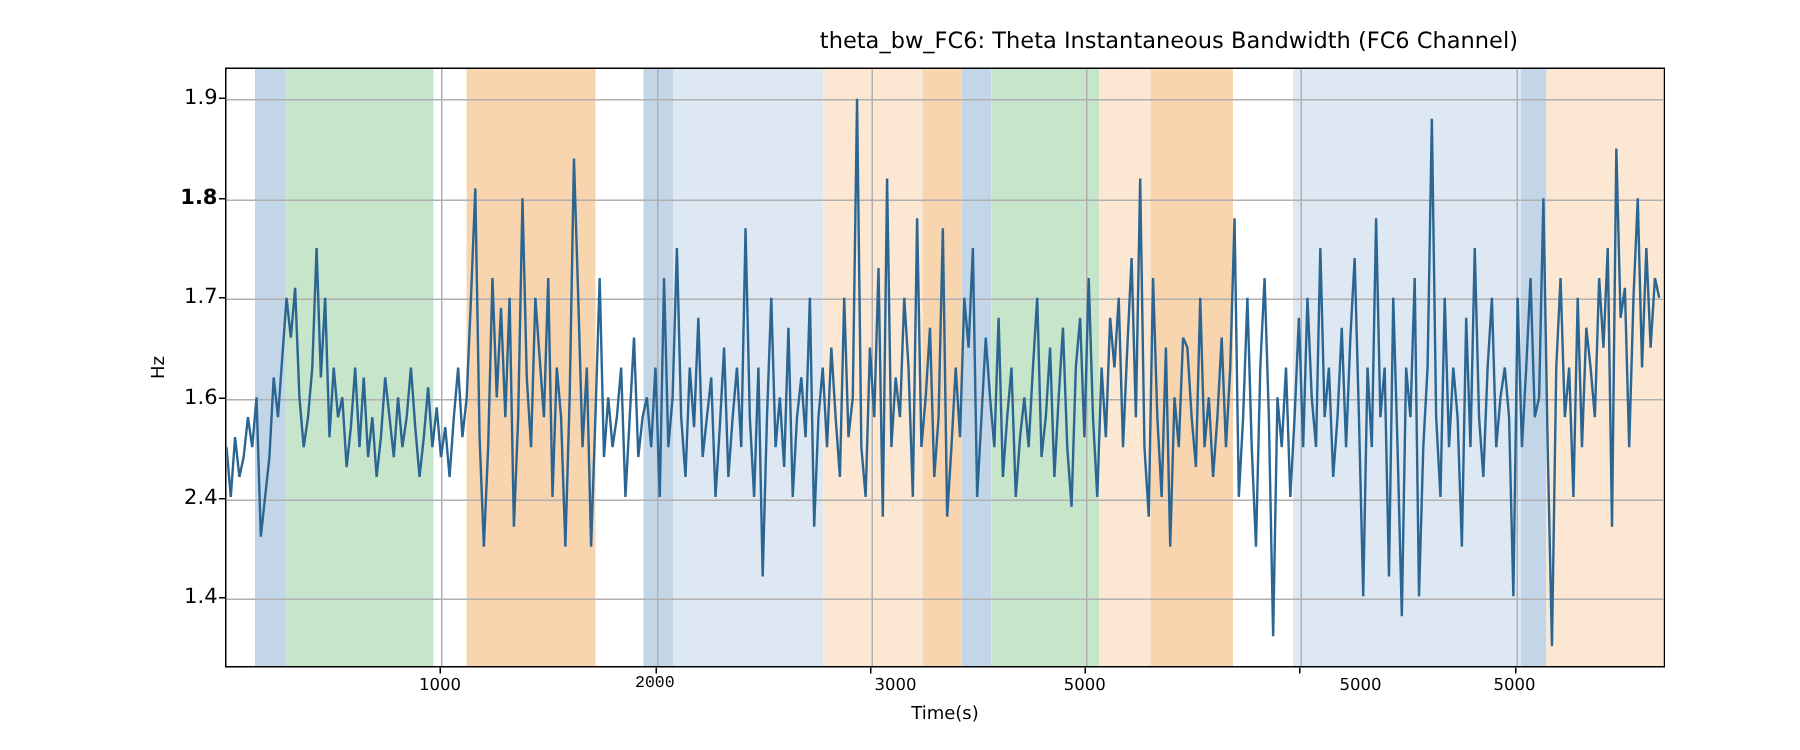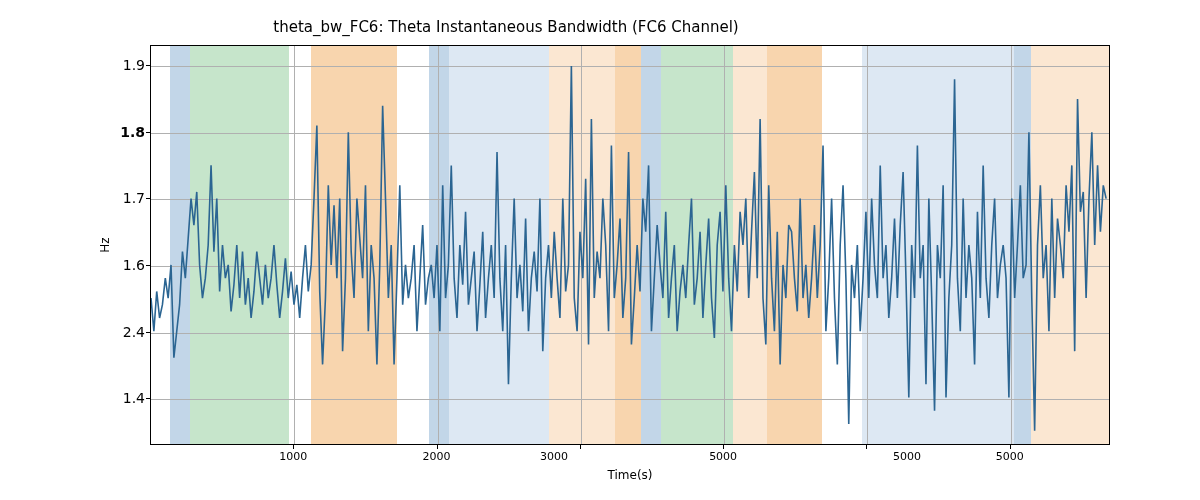--- a/index.html
+++ b/index.html
@@ -14,21 +14,21 @@
   .figure {
     position: relative;
     width: 1200px;
     height: 500px;
   }
   .title {
     position: absolute;
     top: 18px;
     left: 0;
     width: 1012px;
-    text-align: center;
+    text-align: right;
     font-size: 15px;
     color: #000000;
   }
   .axes {
     position: absolute;
     left: 150px;   
     top: 45px;     
     width: 960px;  
     height: 400px; 
     border: 1px solid #000000;
@@ -153,23 +153,23 @@
       <div class="ytick" style="top: 198.333px;">1.7</div>
       <div class="tickmark-y" style="top: 198.333px;"></div>
       <div class="ytick" style="top: 131.667px; font-weight: bold;">1.8</div>
       <div class="tickmark-y" style="top: 131.667px;"></div>
       <div class="ytick" style="top: 65px;">1.9</div>
       <div class="tickmark-y" style="top: 65px;"></div>
     </div>
   <div id="xticks-layer">
       <div class="xtick" style="left: 293.284px;">1000</div>
       <div class="tickmark-x" style="left: 293.284px;"></div>
-      <div class="xtick" style="left: 436.567px;">2000</div>
+      <div class="xtick" style="left: 436.567px; font-family: Liberation Mono, monospace;">2000</div>
       <div class="tickmark-x" style="left: 436.567px;"></div>
-      <div class="xtick" style="left: 554px;">3000</div>
+      <div class="xtick" style="left: 597px;">3000</div>
       <div class="tickmark-x" style="left: 579.851px;"></div>
       <div class="xtick" style="left: 723.134px;">5000</div>
       <div class="tickmark-x" style="left: 723.134px;"></div>
       <div class="xtick" style="left: 907px;">5000</div>
       <div class="tickmark-x" style="left: 866.418px;"></div>
       <div class="xtick" style="left: 1009.7px;">5000</div>
       <div class="tickmark-x" style="left: 1009.7px;"></div>
     </div>
 
   <div class="ylabel">Hz</div>

